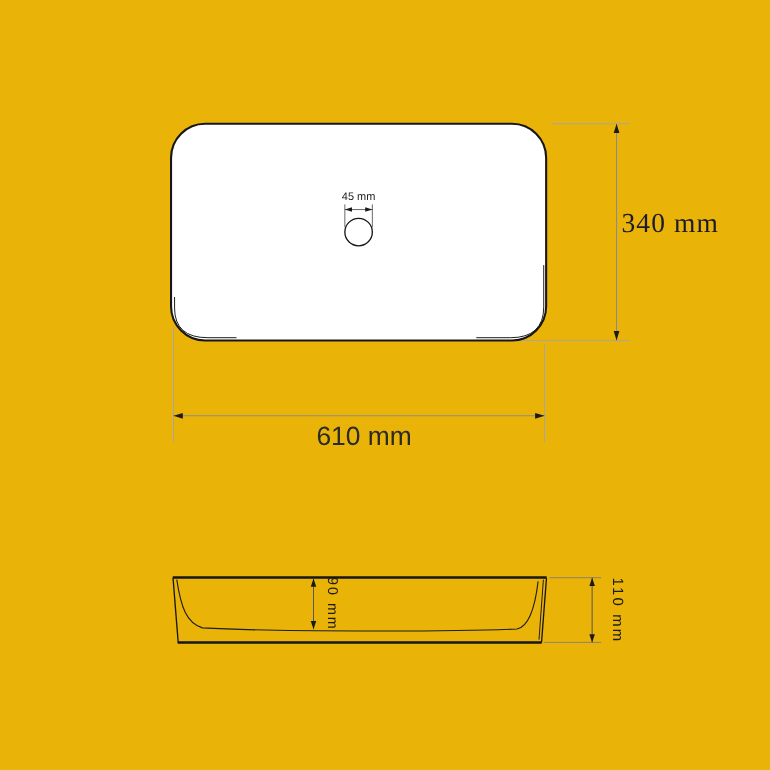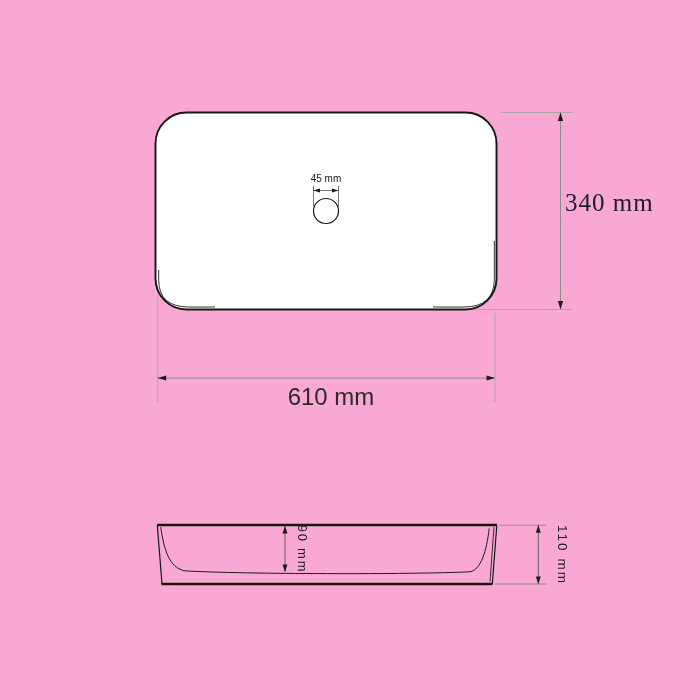--- a/index.html
+++ b/index.html
@@ -4,21 +4,21 @@
 <style>
   html, body {
     margin: 0;
     padding: 0;
     background: #ffffff;
   }
   .canvas {
     position: relative;
     width: 700px;
     height: 700px;
-    background: #f9a8d4;
+    background: #eab308;
     overflow: hidden;
   }
   svg { display: block; }
   .outline      { stroke: #161616; fill: none; }
   .outline-fill { stroke: #161616; fill: #ffffff; }
   .inner-line   { stroke: #1c1c1c; fill: none; }
   .ext-line     { stroke: #a6a6a6; fill: none; }
   .ext-line-dk  { stroke: #7d7d7d; fill: none; }
   .dim-line     { stroke: #8c8c8c; fill: none; }
   .dim-line-dk  { stroke: #555555; fill: none; }

